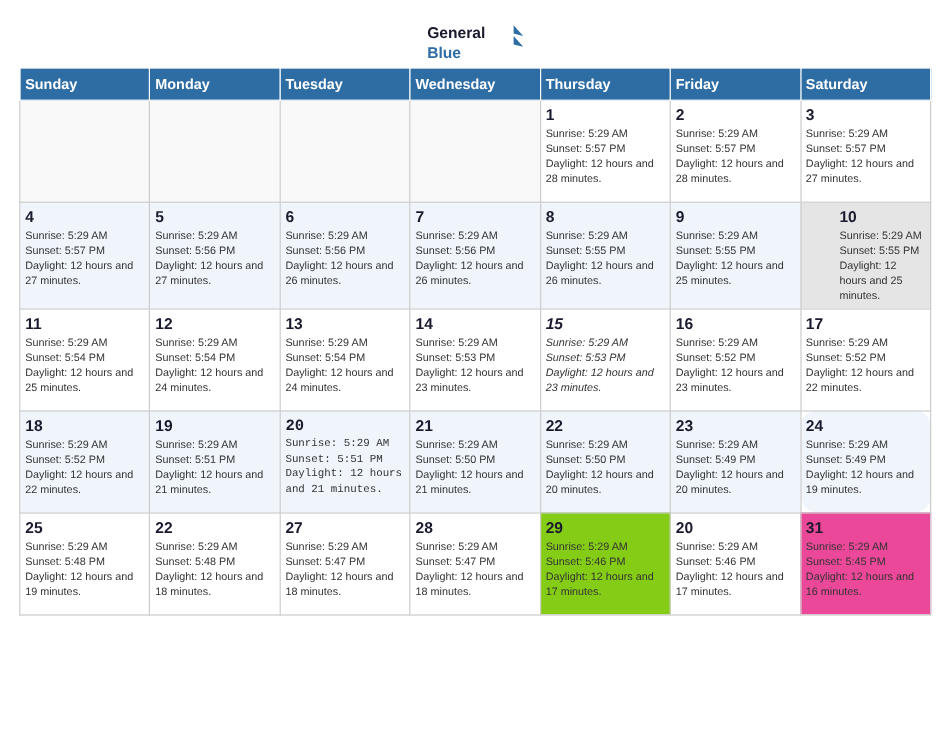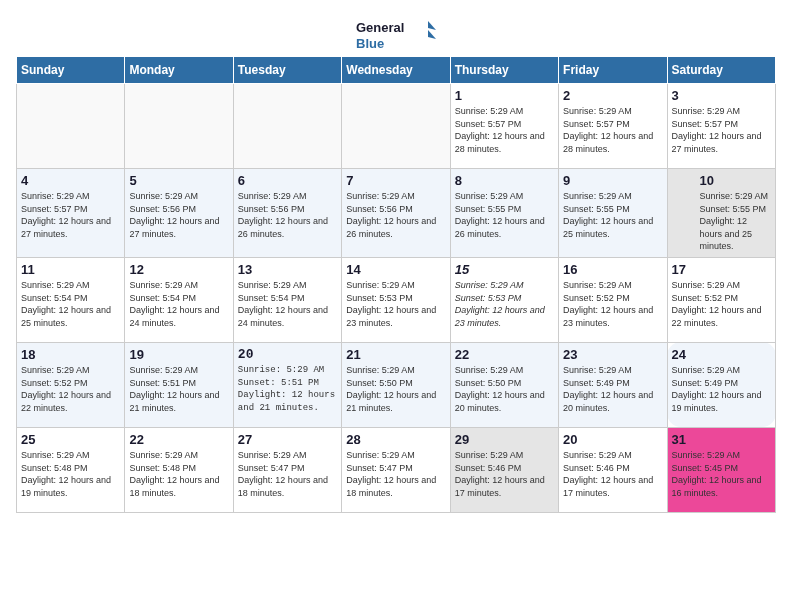--- a/index.html
+++ b/index.html
@@ -230,21 +230,21 @@
           <div class="day-info">Sunrise: 5:29 AM<br>Sunset: 5:48 PM<br>Daylight: 12 hours and 18 minutes.</div>
         </td>
         <td style="background: rgb(255, 255, 255);">
           <span class="day-num">27</span>
           <div class="day-info">Sunrise: 5:29 AM<br>Sunset: 5:47 PM<br>Daylight: 12 hours and 18 minutes.</div>
         </td>
         <td style="background: rgb(255, 255, 255);">
           <span class="day-num">28</span>
           <div class="day-info">Sunrise: 5:29 AM<br>Sunset: 5:47 PM<br>Daylight: 12 hours and 18 minutes.</div>
         </td>
-        <td style="background: #e5e5e5;">
+        <td style="background: #84cc16;">
           <span class="day-num">29</span>
           <div class="day-info">Sunrise: 5:29 AM<br>Sunset: 5:46 PM<br>Daylight: 12 hours and 17 minutes.</div>
         </td>
         <td style="background: rgb(255, 255, 255);">
           <span class="day-num">20</span>
           <div class="day-info">Sunrise: 5:29 AM<br>Sunset: 5:46 PM<br>Daylight: 12 hours and 17 minutes.</div>
         </td>
         <td style="background: #ec4899;">
           <span class="day-num">31</span>
           <div class="day-info">Sunrise: 5:29 AM<br>Sunset: 5:45 PM<br>Daylight: 12 hours and 16 minutes.</div>

